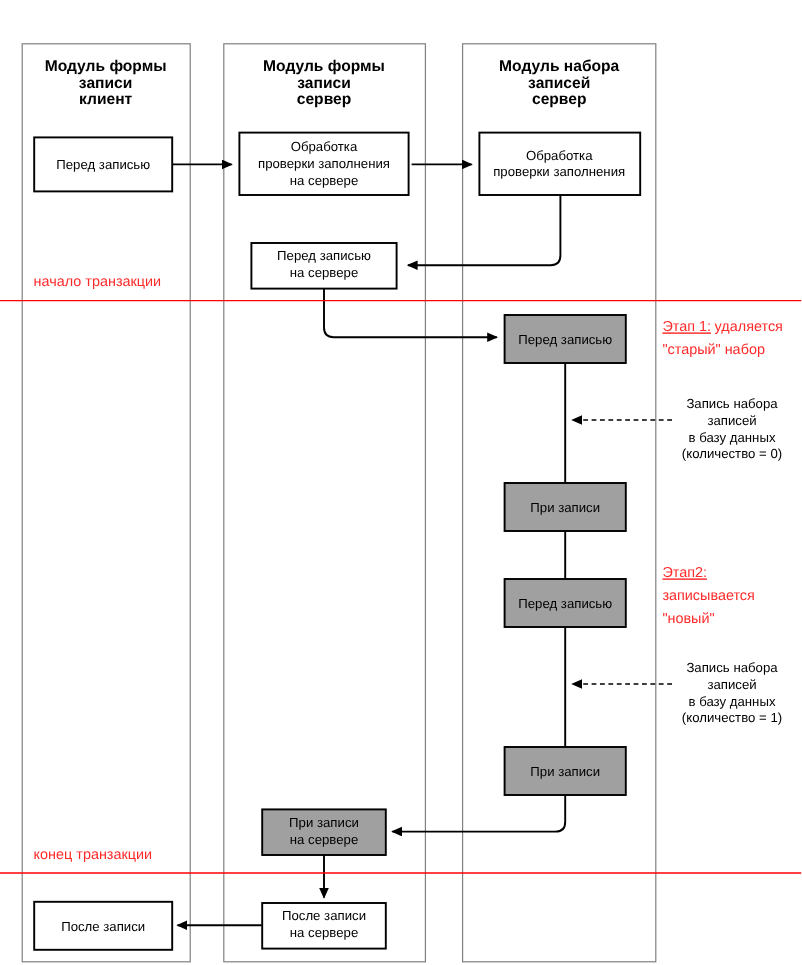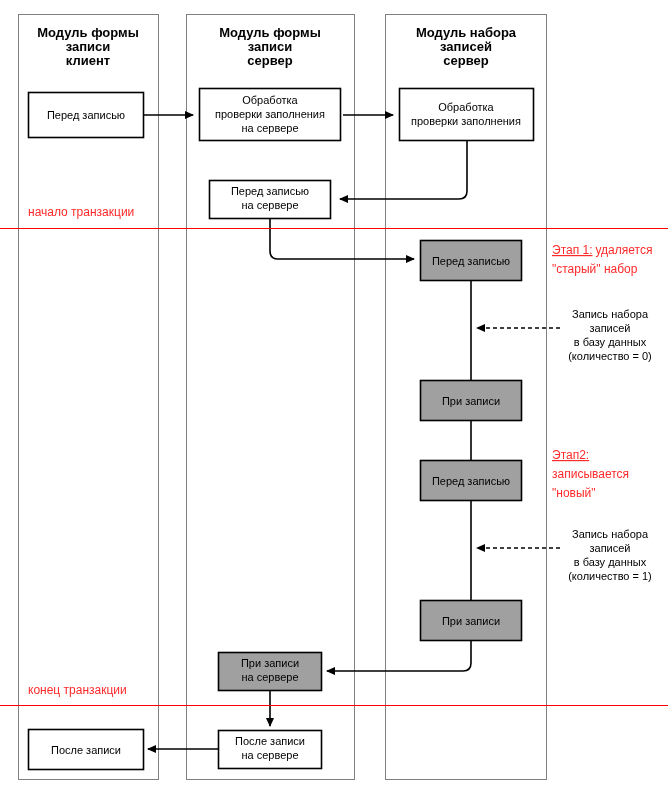--- a/index.html
+++ b/index.html
@@ -10,20 +10,21 @@
   body {
     width: 668px;
     height: 804px;
     font-family: "Liberation Sans", sans-serif;
     overflow: hidden;
   }
   #diagram-root {
     position: relative;
     width: 668px;
     height: 604px;
+    margin-top: 22px;
   }
   svg#diagram-canvas {
     position: absolute;
     left: 0;
     top: 0;
     width: 668px;
     height: 804px;
     display: block;
   }
   .lane-rect {

